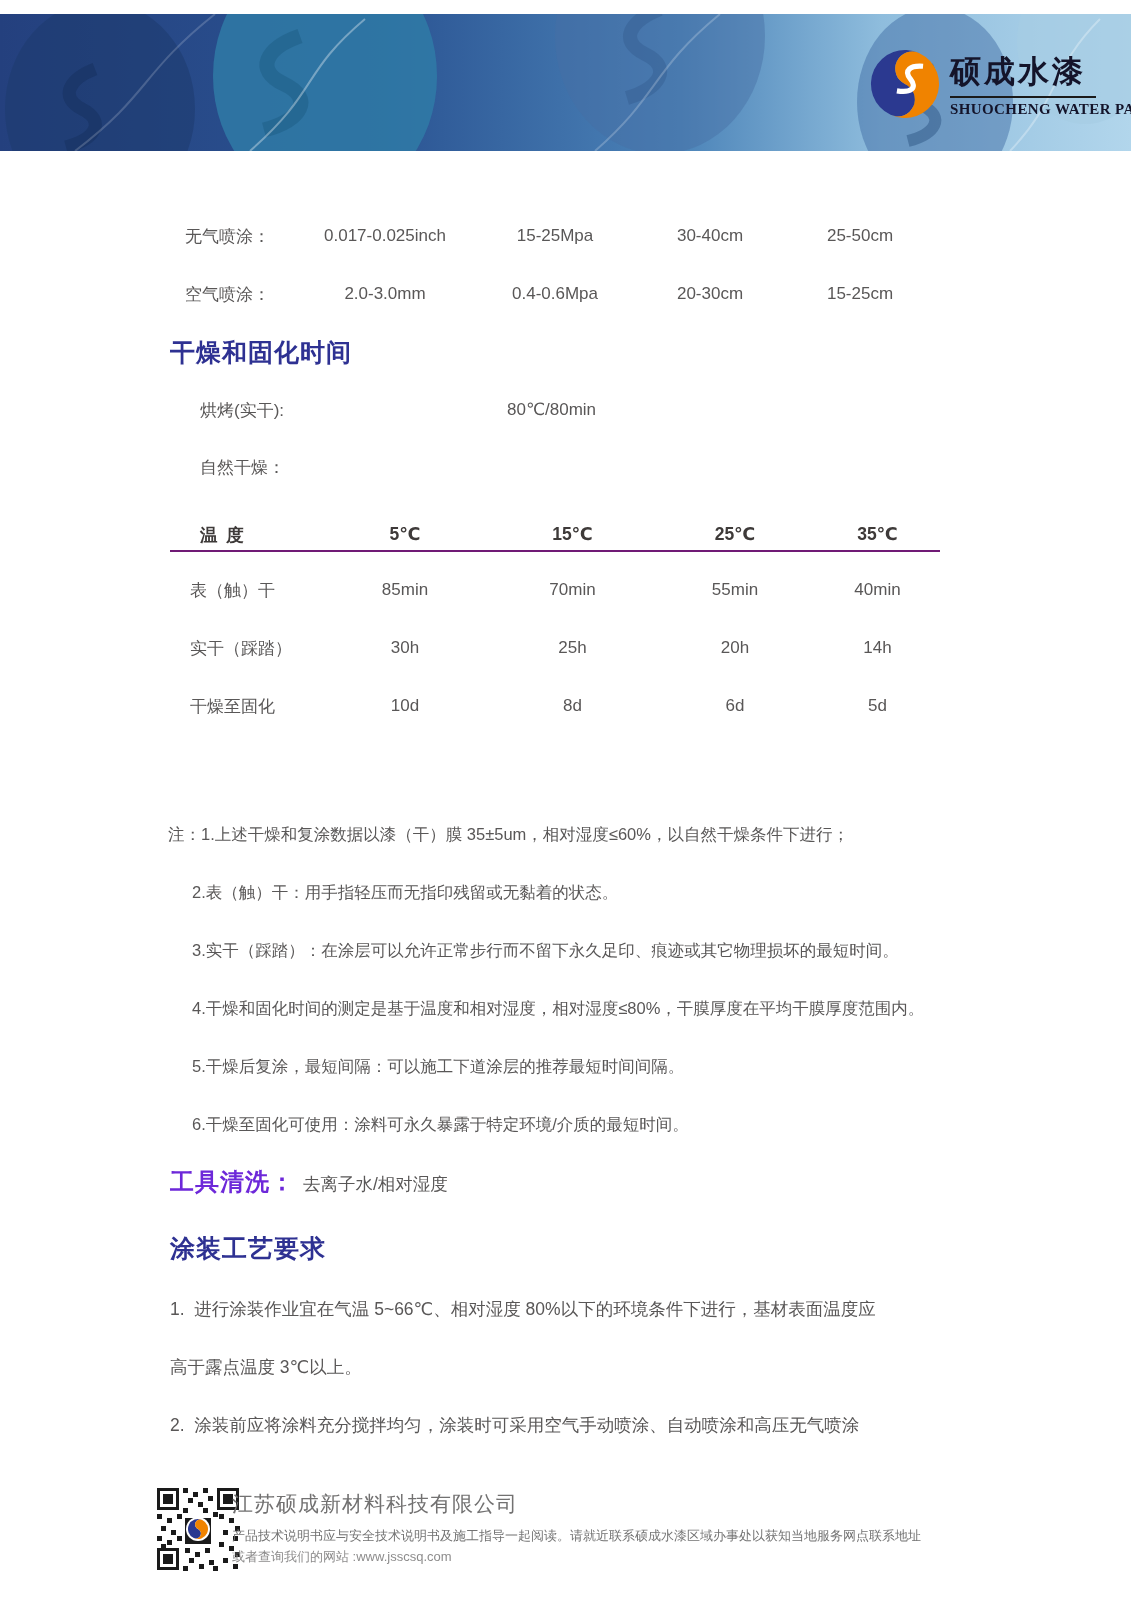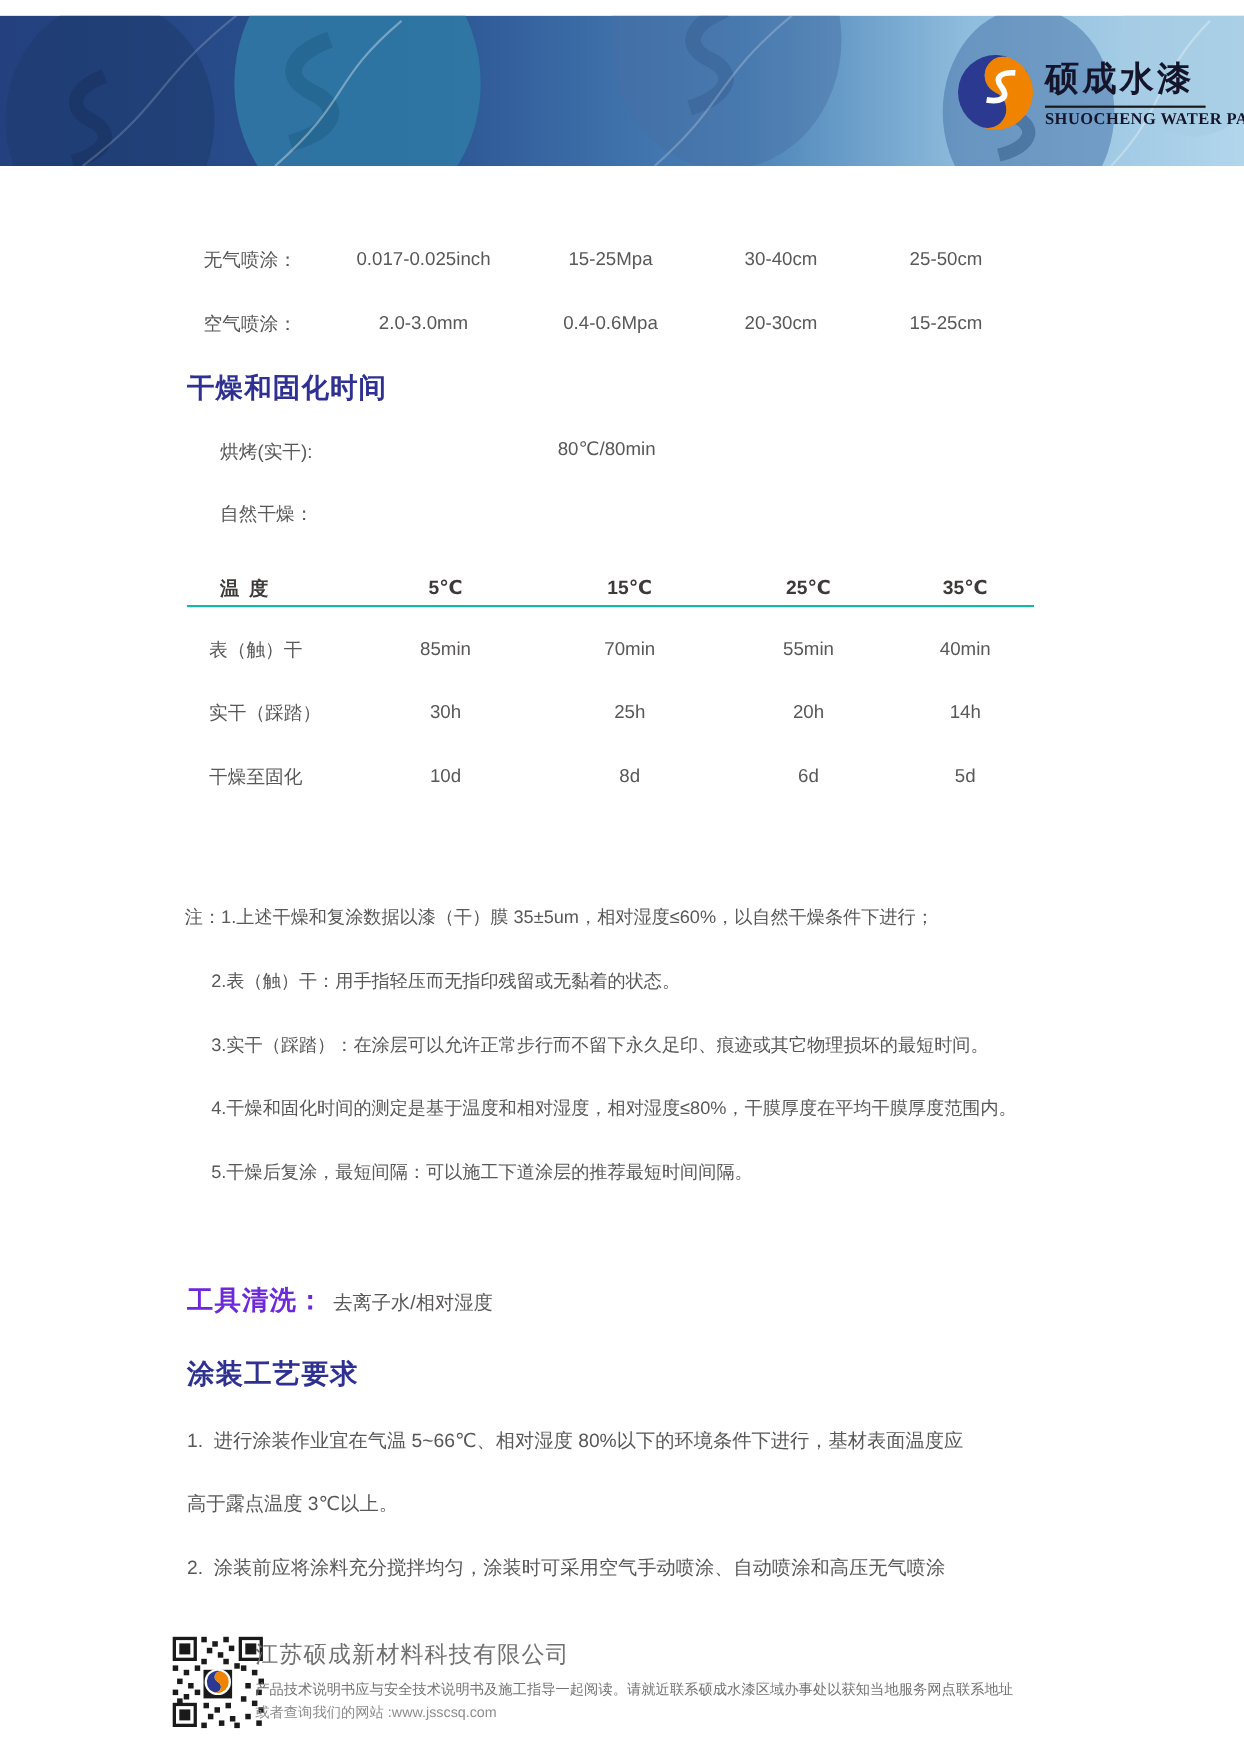--- a/index.html
+++ b/index.html
@@ -37,21 +37,21 @@
     color:#2e3192; letter-spacing:1px; white-space:nowrap; }
   
   .bake-row { position:absolute; left:0; width:1131px; font-size:17px; }
   .bake-row .lbl { position:absolute; left:200px; white-space:nowrap; }
   .bake-row .val { position:absolute; left:507px; white-space:nowrap; }
   
   .drytab { position:absolute; left:170px; top:505px; width:770px; }
   .drytab .hdr {
     display:grid; grid-template-columns:150px 170px 165px 160px 125px;
     height:33px; align-items:center; font-size:17.5px; font-weight:bold; color:#3e3a39;
-    border-bottom:2px solid #14b8a6;
+    border-bottom:2px solid #701a75;
   }
   .drytab .hdr .lbl { padding-left:30px; letter-spacing:2px; }
   .drytab .hdr .val { text-align:center; }
   .drytab .body { padding-top:9px; }
   .drytab .row {
     display:grid; grid-template-columns:150px 170px 165px 160px 125px;
     height:58px; align-items:center; font-size:17px;
   }
   .drytab .row .lbl { padding-left:20px; }
   .drytab .row .val { text-align:center; }
@@ -182,20 +182,21 @@
       </div>
     </div>
   </div>
 
   <div class="notes">
     <div class="note first"><span class="prefix">注：</span><span>1.上述干燥和复涂数据以漆（干）膜 35±5um，相对湿度≤60%，以自然干燥条件下进行；</span></div>
     <div class="note">2.表（触）干：用手指轻压而无指印残留或无黏着的状态。</div>
     <div class="note">3.实干（踩踏）：在涂层可以允许正常步行而不留下永久足印、痕迹或其它物理损坏的最短时间。</div>
     <div class="note">4.干燥和固化时间的测定是基于温度和相对湿度，相对湿度≤80%，干膜厚度在平均干膜厚度范围内。</div>
     <div class="note">5.干燥后复涂，最短间隔：可以施工下道涂层的推荐最短时间间隔。</div>
+    <div class="note">6.干燥至固化可使用：涂料可永久暴露于特定环境/介质的最短时间。</div>
   </div>
 
   <div class="toolclean">
     <span class="t">工具清洗：</span><span class="v">去离子水/相对湿度</span>
   </div>
 
   <div class="sec-title" style="top:1218px;">涂装工艺要求</div>
 
   <div class="paras">
     <div class="para">1.  进行涂装作业宜在气温 5~66℃、相对湿度 80%以下的环境条件下进行，基材表面温度应</div>

